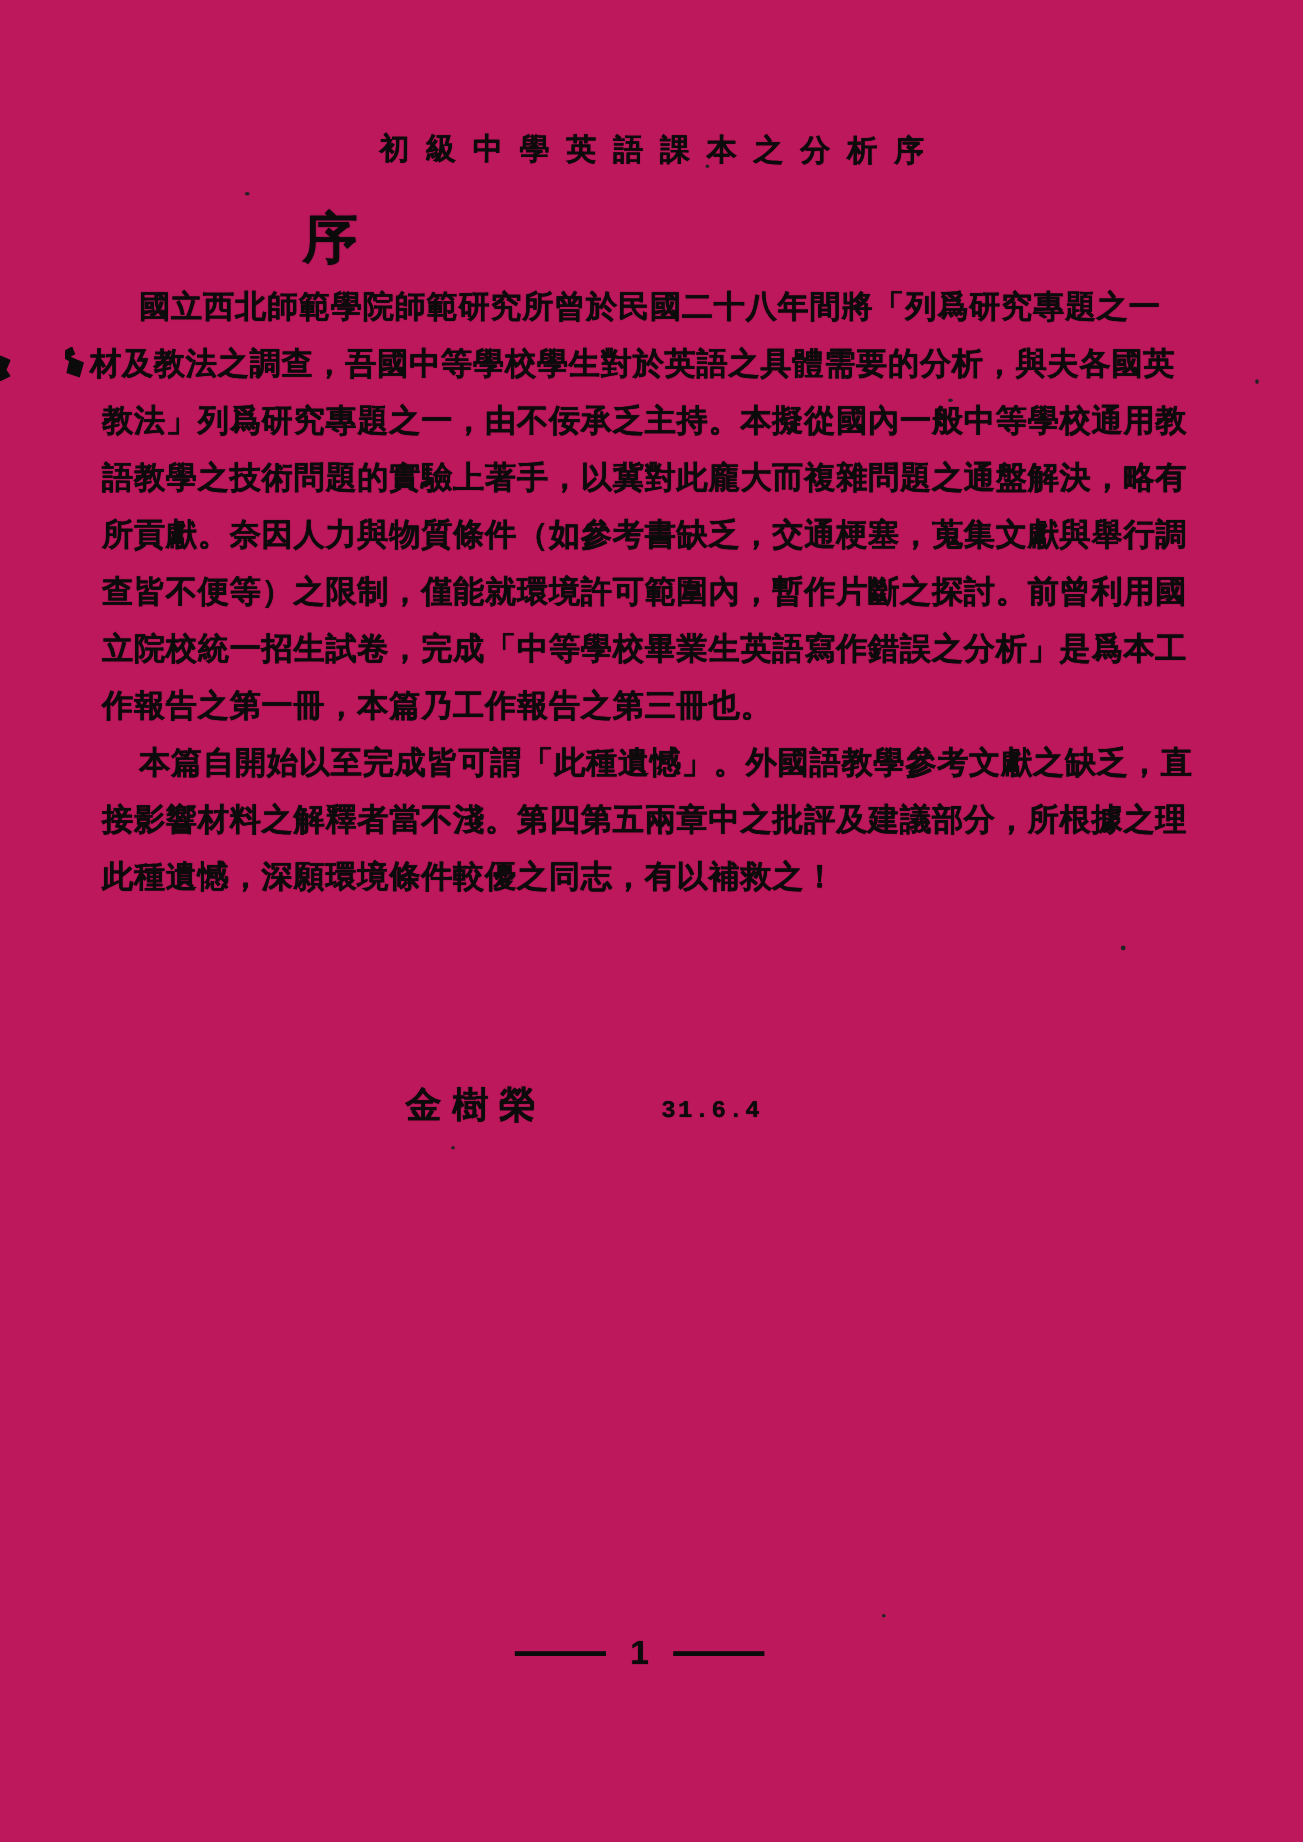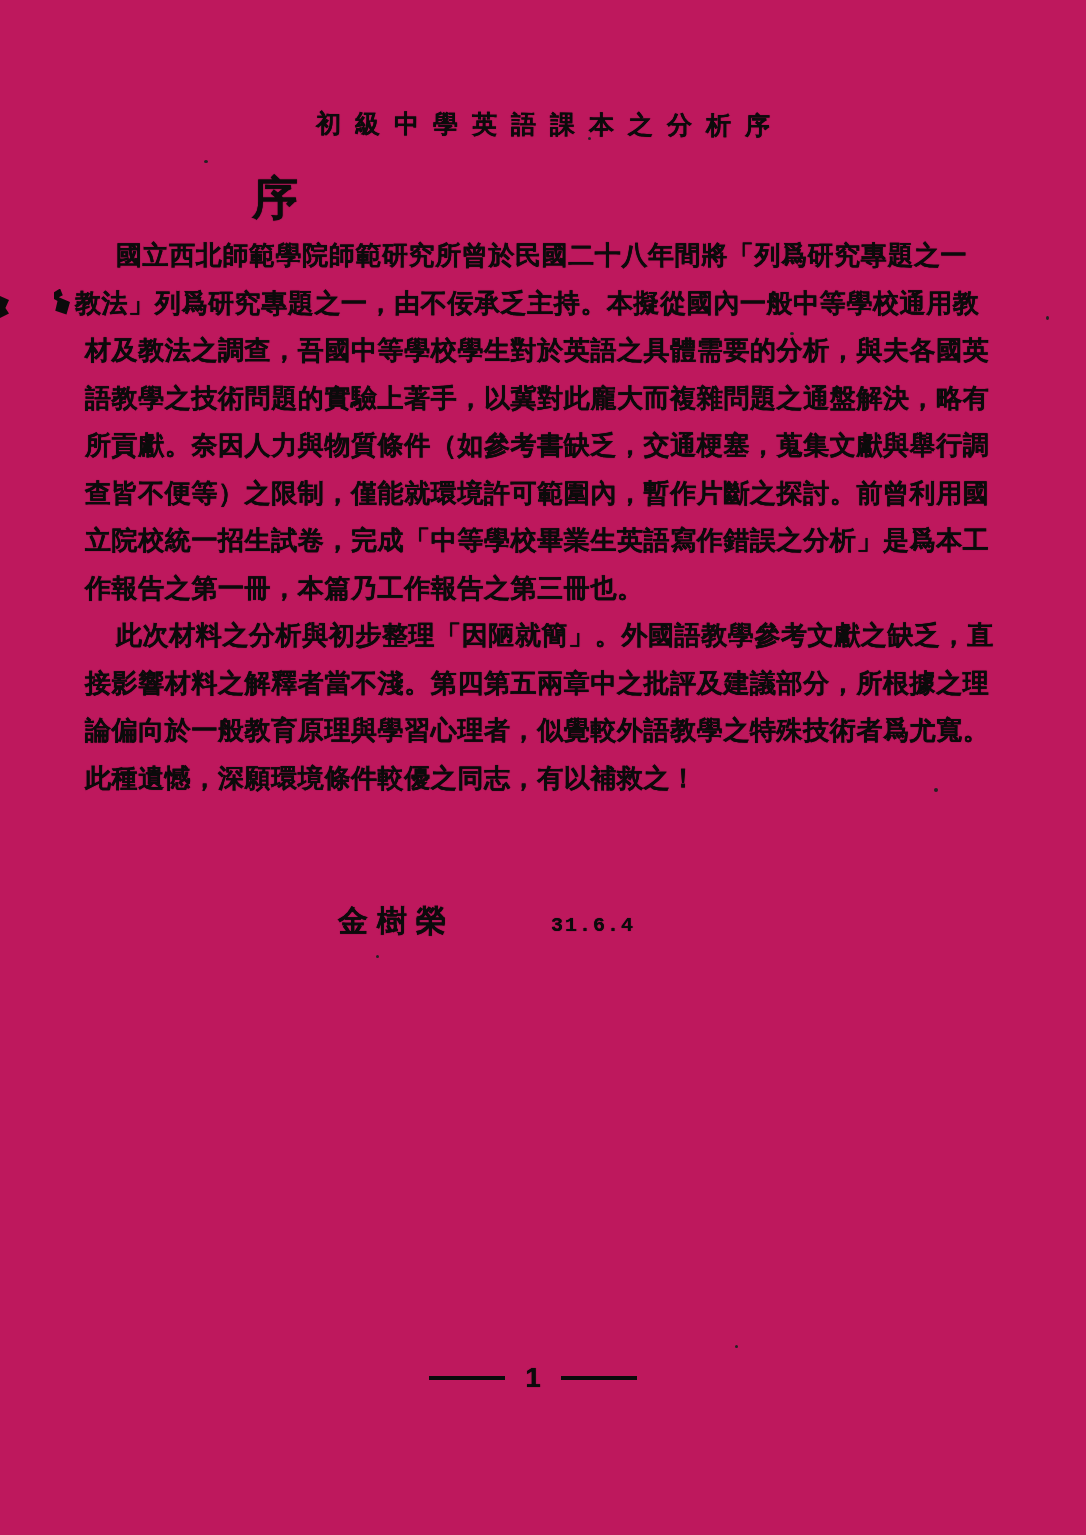--- a/index.html
+++ b/index.html
@@ -127,32 +127,31 @@
 
 <div class="page">
 
   <div class="running-header">初級中學英語課本之分析序</div>
 
   <h1 class="title">序</h1>
 
   <div class="body">
       <div class="para">
         <div class="line">國立西北師範學院師範研究所曾於民國二十八年間將「列爲研究專題之一</div>
+        <div class="line">材及教法之調查，吾國中等學校學生對於英語之具體需要的分析，與夫各國英</div>
         <div class="line">教法」列爲研究專題之一，由不佞承乏主持。本擬從國內一般中等學校通用教</div>
-        <div class="line">材及教法之調查，吾國中等學校學生對於英語之具體需要的分析，與夫各國英</div>
         <div class="line">語教學之技術問題的實驗上著手，以冀對此龐大而複雜問題之通盤解決，略有</div>
         <div class="line">所貢獻。奈因人力與物質條件（如參考書缺乏，交通梗塞，蒐集文獻與舉行調</div>
         <div class="line">查皆不便等）之限制，僅能就環境許可範圍內，暫作片斷之探討。前曾利用國</div>
         <div class="line">立院校統一招生試卷，完成「中等學校畢業生英語寫作錯誤之分析」是爲本工</div>
         <div class="line">作報告之第一冊，本篇乃工作報告之第三冊也。</div>
       </div>
       <div class="para">
-        <div class="line">此次材料之分析與初步整理「因陋就簡」。外國語教學參考文獻之缺乏，直</div>
+        <div class="line">本篇自開始以至完成皆可謂「此種遺憾」。外國語教學參考文獻之缺乏，直</div>
         <div class="line">接影響材料之解釋者當不淺。第四第五兩章中之批評及建議部分，所根據之理</div>
-        <div class="line">論偏向於一般教育原理與學習心理者，似覺較外語教學之特殊技術者爲尤寬。</div>
         <div class="line">此種遺憾，深願環境條件較優之同志，有以補救之！</div>
       </div>
     </div>
 
   <div class="signature">
     <span class="name">金樹榮</span><span class="date">31.6.4</span>
   </div>
 
   <div class="footer">
     <span class="rule"></span>

